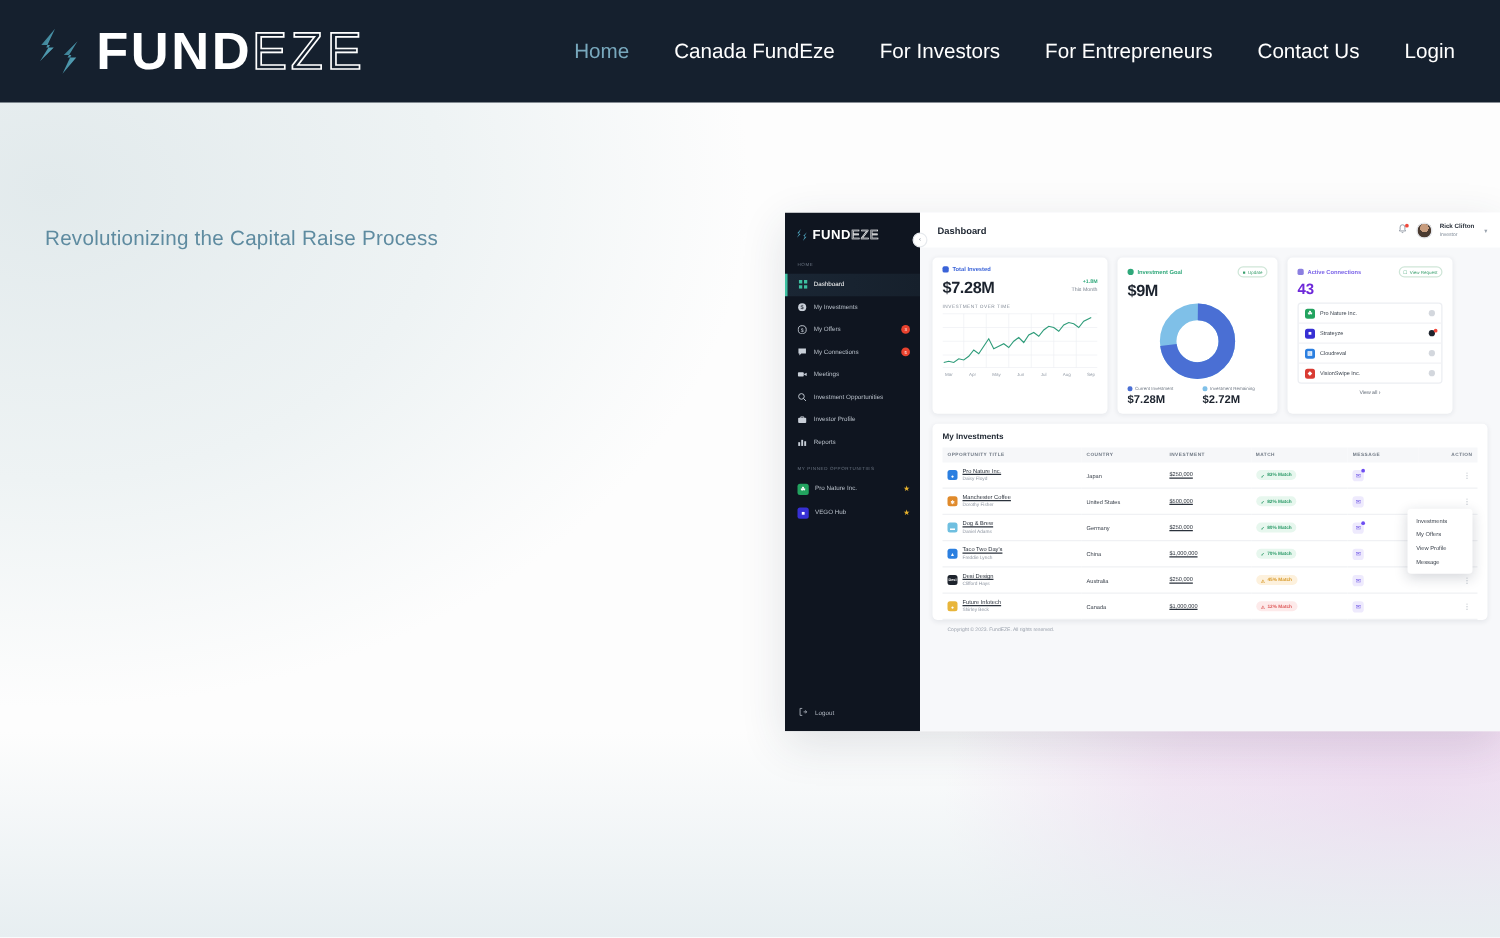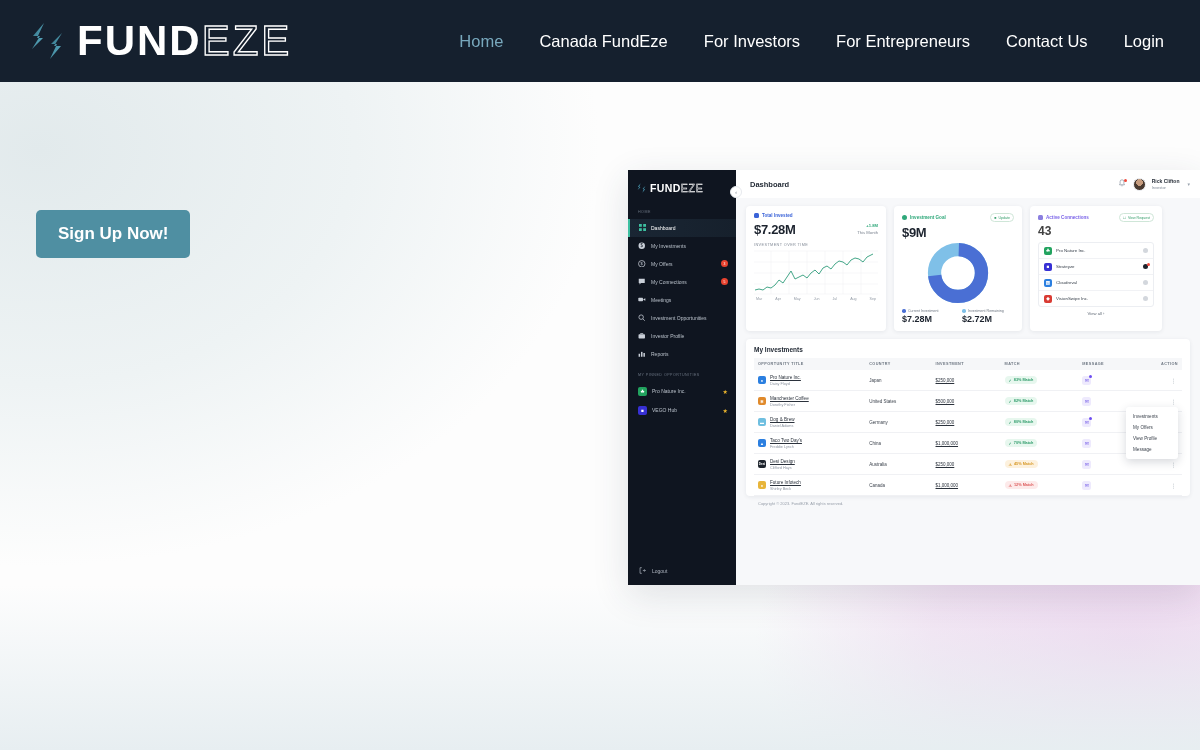--- a/index.html
+++ b/index.html
@@ -163,21 +163,21 @@
   .c2 { width: 128px; display: flex; flex-direction: column; }
   .donut-wrap { display: flex; justify-content: center; margin-top: 2px; }
   .legend { display: flex; gap: 8px; margin-top: 5px; }
   .lg { flex: 1; }
   .lg-top { display: flex; align-items: center; gap: 2.5px; }
   .lg-dot { width: 3.5px; height: 3.5px; border-radius: 50%; flex: 0 0 3.5px; }
   .lg-lbl { font-size: 3.6px; color: #6e7783; white-space: nowrap; }
   .lg-val { font-size: 9px; font-weight: 700; color: #1c232e; margin-top: 1px; }
 
   .c3 { width: 132px; }
-  .conn-count { font-size: 12px; font-weight: 700; color: #404040; margin: 2px 0 4px 0; }
+  .conn-count { font-size: 12px; font-weight: 700; color: #6d28d9; margin: 2px 0 4px 0; }
   .conn-list { border: .5px solid #eceef2; border-radius: 3px; }
   .conn-row { display: flex; align-items: center; gap: 4px; padding: 3.5px 5px; border-bottom: .5px solid #f1f2f5; }
   .conn-row:last-child { border-bottom: none; }
   .conn-ico { width: 8px; height: 8px; border-radius: 2px; flex: 0 0 8px; color: #fff; font-size: 4.5px; font-weight: 700; display:flex; align-items:center; justify-content:center; }
   .conn-name { font-size: 4.4px; color: #3b434e; }
   .conn-act { margin-left: auto; width: 5px; height: 5px; border-radius: 50%; background: #d3d7dd; }
   .conn-act.dark { background: #1d232c; position: relative; }
   .conn-act.dark::after { content:""; position:absolute; top:-1.5px; right:-1.5px; width:3px; height:3px; border-radius:50%; background:#f0483b; }
   .viewall { text-align: center; font-size: 4.2px; color: #636c78; padding-top: 4px; cursor: pointer; }
 
@@ -243,21 +243,21 @@
       <a class="nav-link active">Home</a>
       <a class="nav-link">Canada FundEze</a>
       <a class="nav-link">For Investors</a>
       <a class="nav-link">For Entrepreneurs</a>
       <a class="nav-link">Contact Us</a>
       <a class="nav-link">Login</a>
     </div>
   </div>
 
   <div class="hero-left">
-    <button class="cta">Sign Up Now!</button>
+    <div class="eyebrow">Revolutionizing the Capital Raise Process</div>
   </div>
 
   <div class="dash">
 
     <div class="dash-side">
       <div class="ds-brand">
         <svg class="ds-mark" viewBox="0 0 34 38">
           <path d="M14 1 L3 14 L10 14 L2 27 L13 16 L7 16 Z" fill="#4fa6c0"></path>
           <path d="M20 37 L31 24 L24 24 L32 11 L21 22 L27 22 Z" fill="#4fa6c0"></path>
         </svg>

